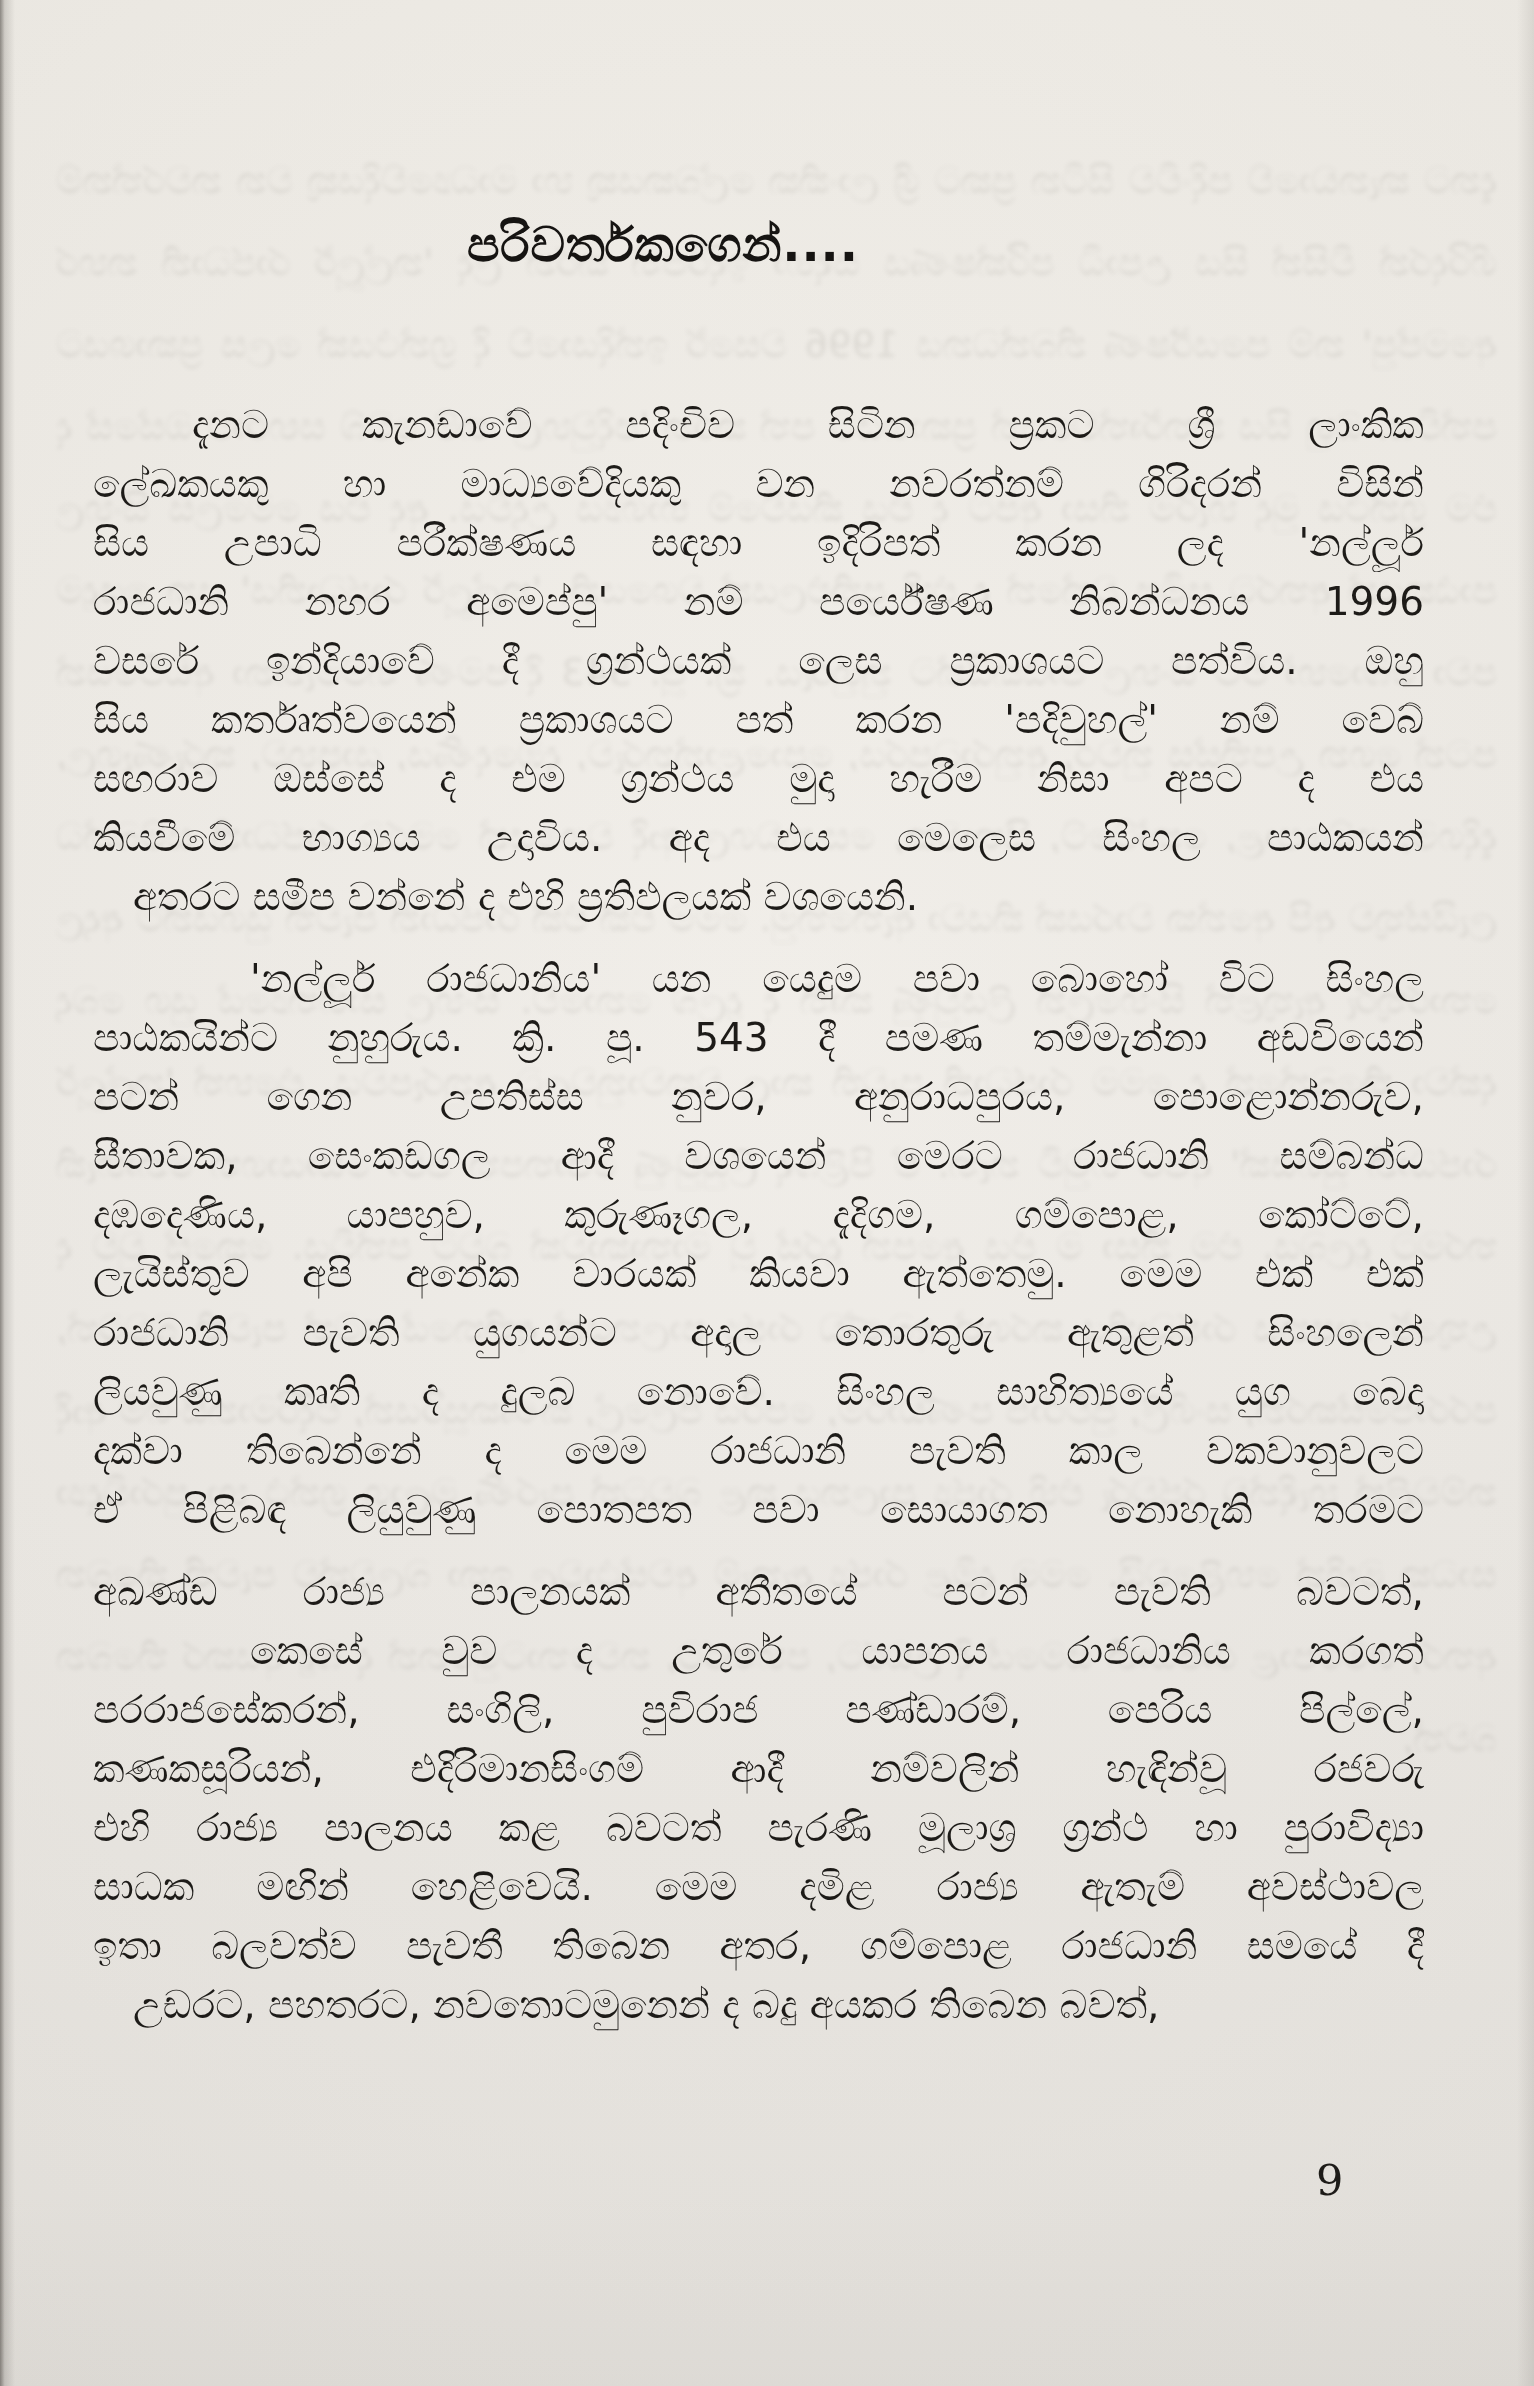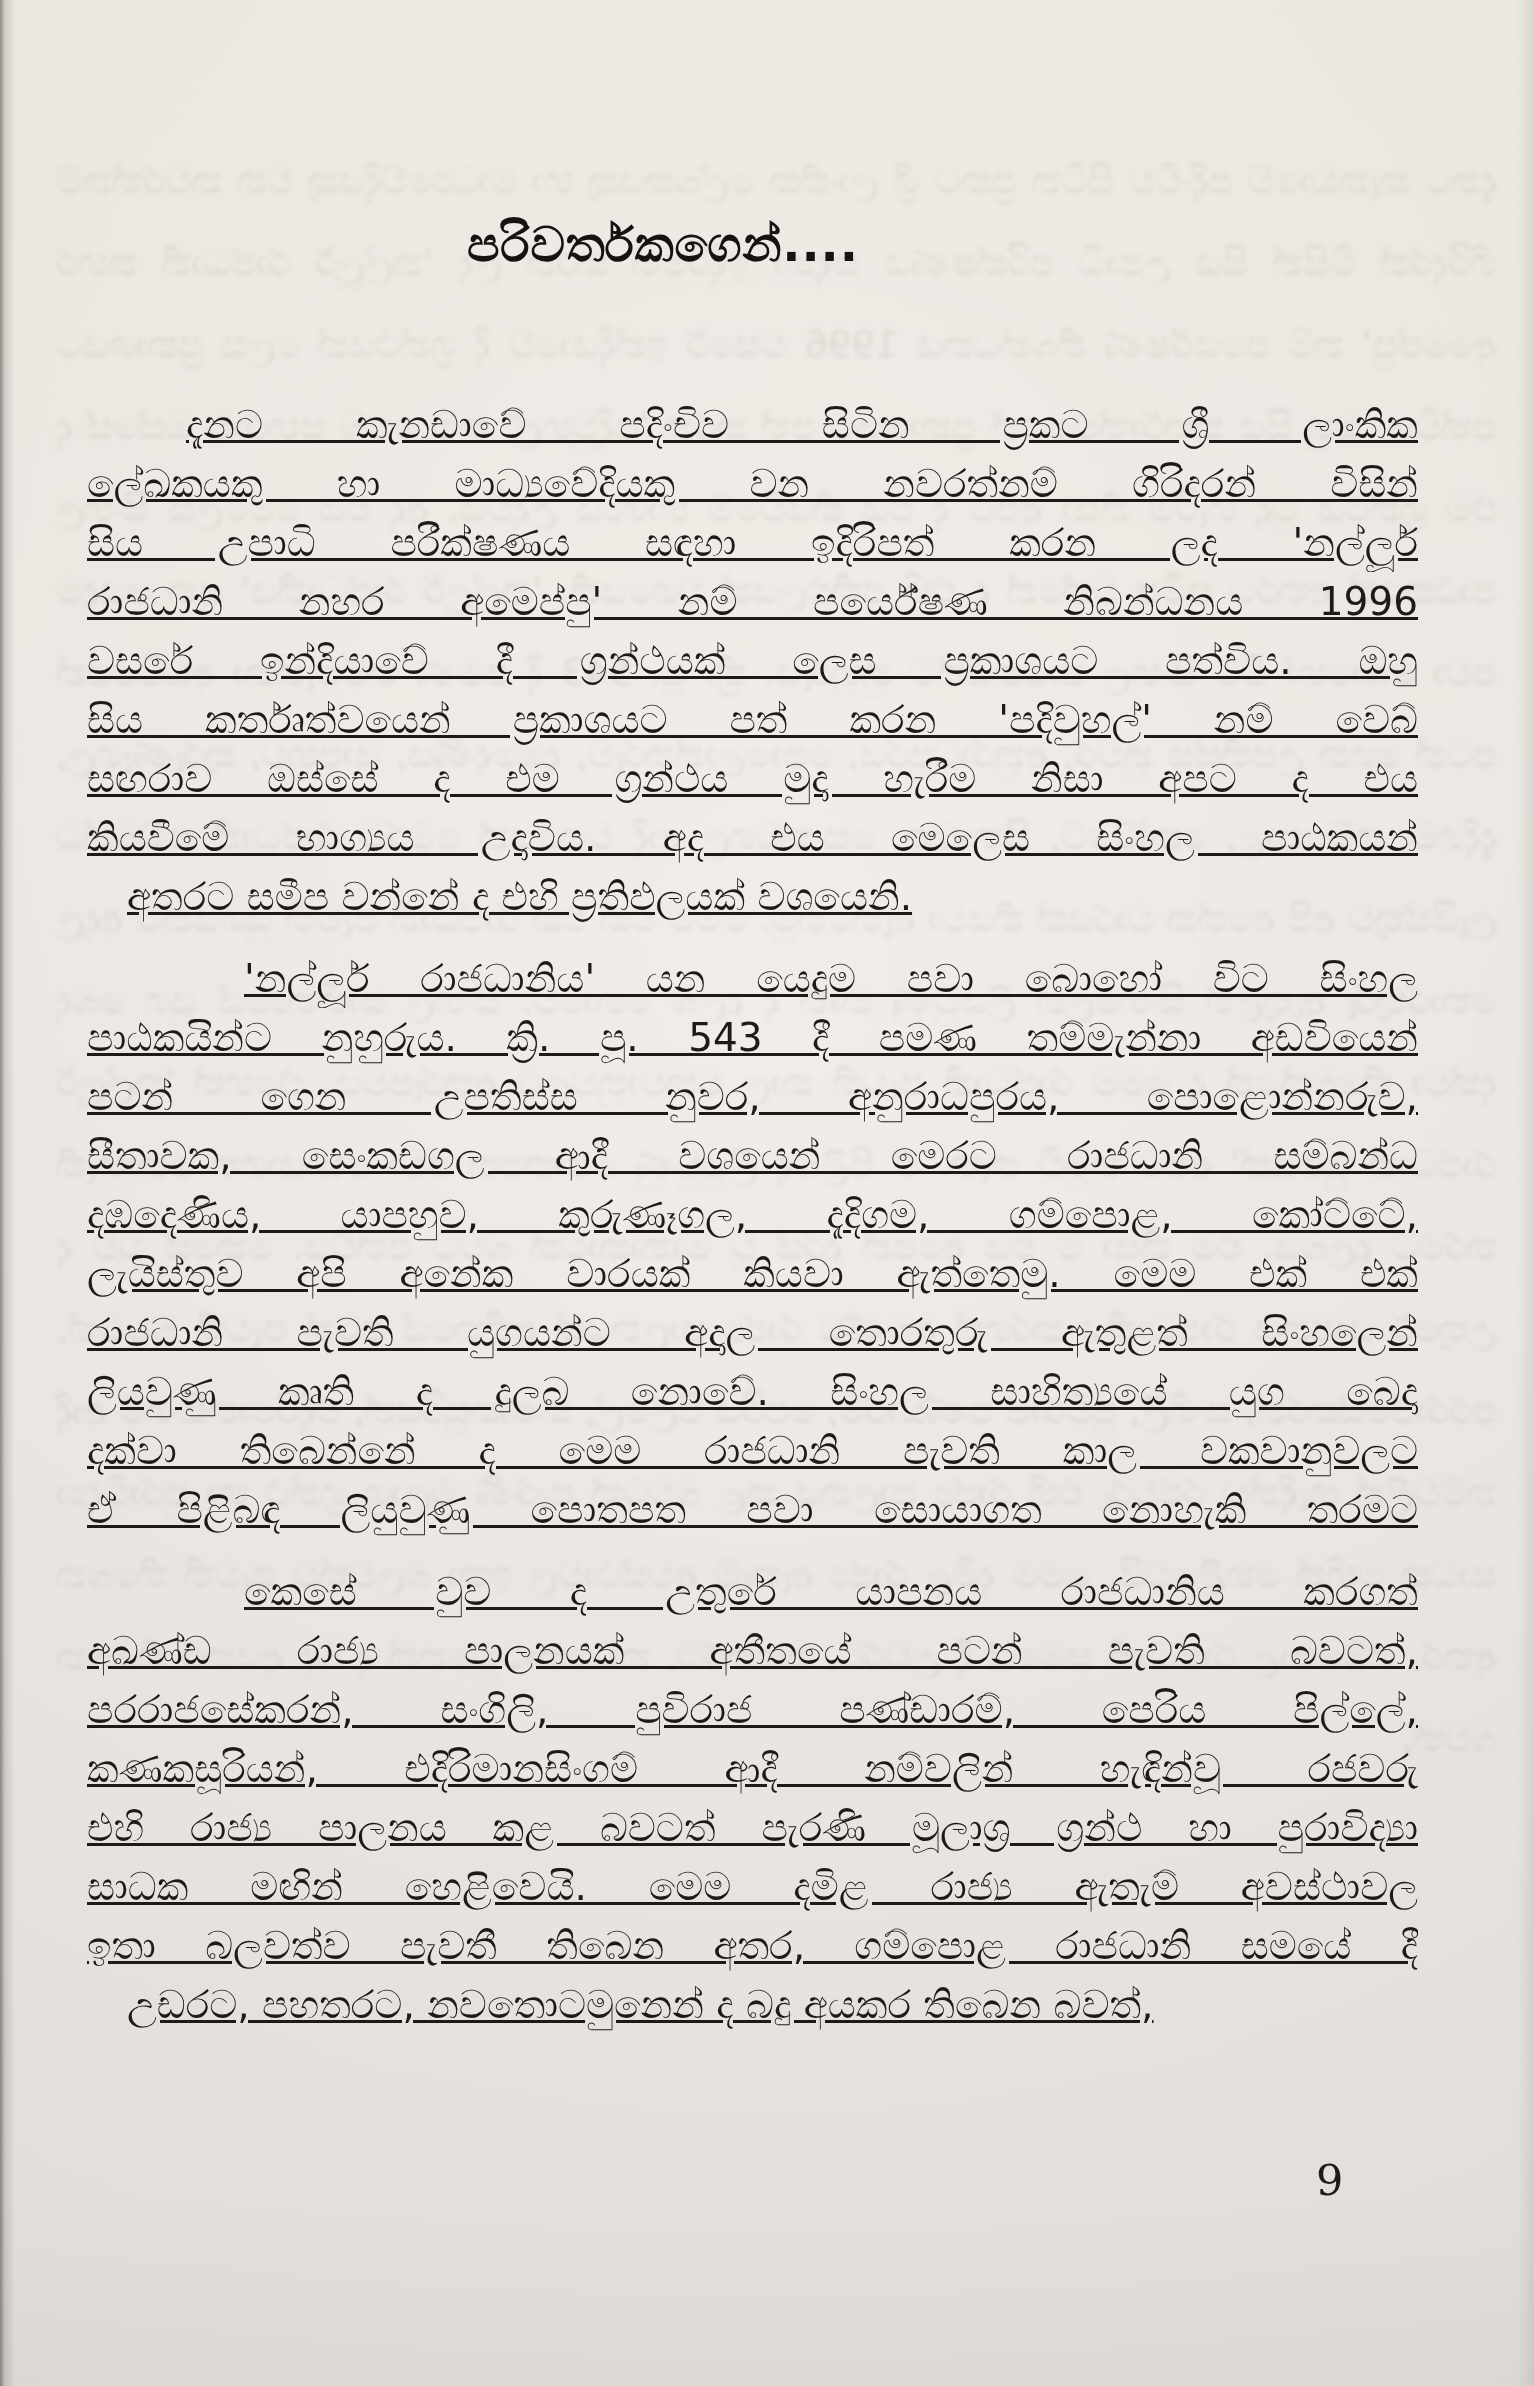--- a/index.html
+++ b/index.html
@@ -32,22 +32,22 @@
     overflow:hidden;
   }
   .title{
     position:absolute;top:216px;left:0;width:100%;
     text-align:center;
     transform:translateX(-104px);
     font-size:48px;font-weight:bold;color:#161412;
     letter-spacing:0.9px;
   }
   .text-block{
-    position:absolute;top:395px;left:87px;width:1331px;
-    color:#1d1b18;font-size:39px;text-decoration:underline;
+    position:absolute;top:395px;left:93px;width:1331px;
+    color:#1d1b18;font-size:39px;
   }
   .para{margin:0 0 23px 0;}
   .line{
     height:59px;line-height:59px;
     white-space:nowrap;
     text-align:justify;
     -moz-text-align-last:justify;
     text-align-last:justify;
     overflow:hidden;
   }
@@ -91,22 +91,22 @@
         <div class="line">පටන් ගෙන උපතිස්ස නුවර, අනුරාධපුරය, පොළොන්නරුව,</div>
         <div class="line">සීතාවක, සෙංකඩගල ආදී වශයෙන් මෙරට රාජධානි සම්බන්ධ</div>
         <div class="line">දඹදෙණිය, යාපහුව, කුරුණෑගල, දැදිගම, ගම්පොළ, කෝට්ටේ,</div>
         <div class="line">ලැයිස්තුව අපි අනේක වාරයක් කියවා ඇත්තෙමු. මෙම එක් එක්</div>
         <div class="line">රාජධානි පැවති යුගයන්ට අදාල තොරතුරු ඇතුළත් සිංහලෙන්</div>
         <div class="line">ලියවුණු කෘති ද දුලබ නොවේ. සිංහල සාහිත්‍යයේ යුග බෙදා</div>
         <div class="line">දක්වා තිබෙන්නේ ද මෙම රාජධානි පැවති කාල වකවානුවලට</div>
         <div class="line">ඒ පිළිබඳ ලියුවුණු පොතපත පවා සොයාගත නොහැකි තරමට</div>
       </div>
     <div class="para para-2">
+        <div class="line">අඛණ්ඩ රාජ්‍ය පාලනයක් අතීතයේ පටන් පැවති බවටත්,</div>
         <div class="line first">කෙසේ වුව ද උතුරේ යාපනය රාජධානිය කරගත්</div>
-        <div class="line">අඛණ්ඩ රාජ්‍ය පාලනයක් අතීතයේ පටන් පැවති බවටත්,</div>
         <div class="line">පරරාජසේකරන්, සංගිලි, පුවිරාජ පණ්ඩාරම්, පෙරිය පිල්ලේ,</div>
         <div class="line">කණකසූරියන්, එදිරිමානසිංගම් ආදී නම්වලින් හැඳින්වූ රජවරු</div>
         <div class="line">එහි රාජ්‍ය පාලනය කළ බවටත් පැරණි මූලාශ්‍ර ග්‍රන්ථ හා පුරාවිද්‍යා</div>
         <div class="line">සාධක මඟින් හෙළිවෙයි. මෙම දමිළ රාජ්‍ය ඇතැම් අවස්ථාවල</div>
         <div class="line">ඉතා බලවත්ව පැවතී තිබෙන අතර, ගම්පොළ රාජධානි සමයේ දී</div>
         <div class="line last">උඩරට, පහතරට, නවතොටමුනෙන් ද බදු අයකර තිබෙන බවත්,</div>
       </div>
   </div>
 
   <div class="page-number">9</div>

